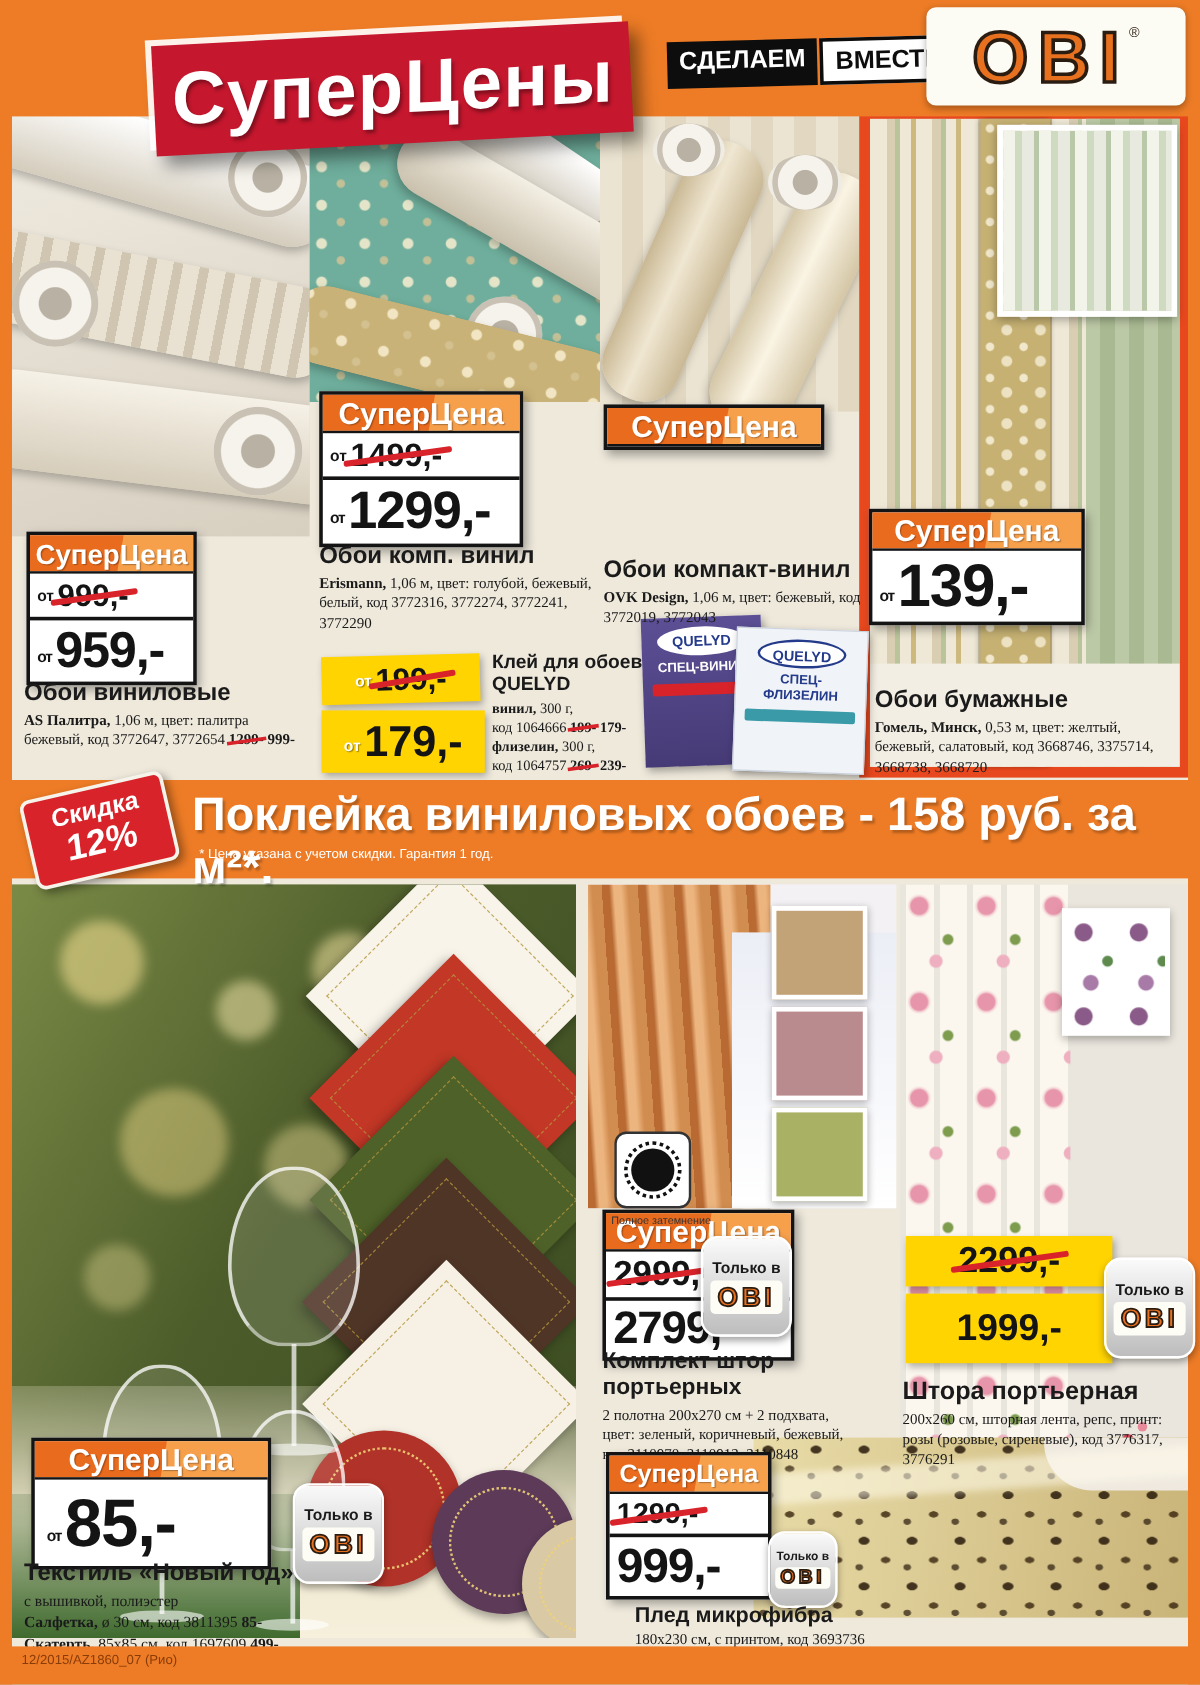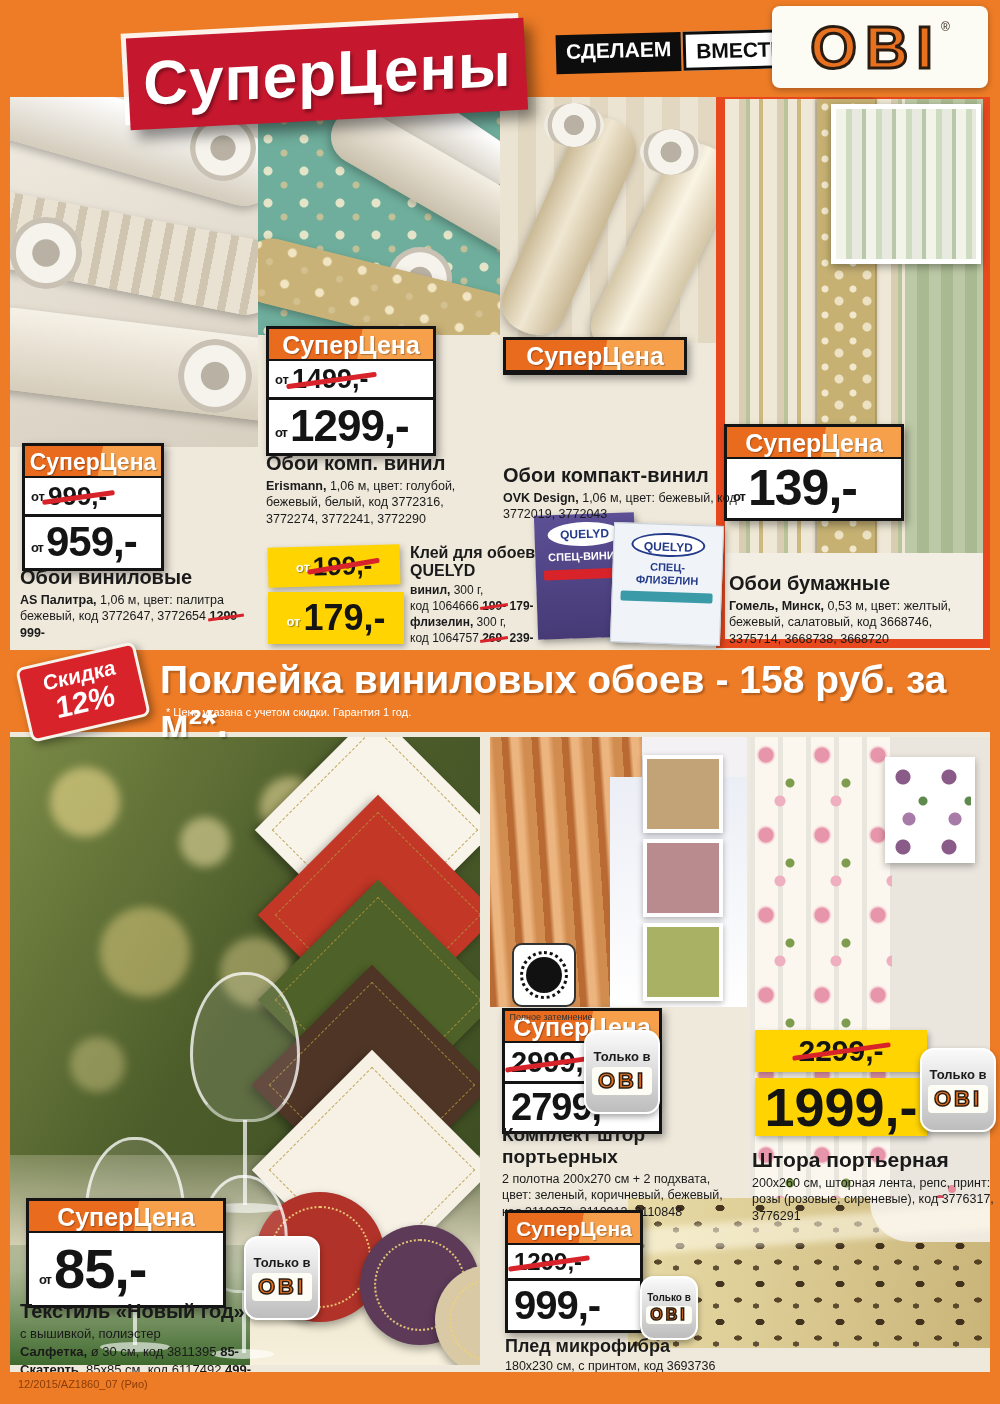--- a/index.html
+++ b/index.html
@@ -55,21 +55,21 @@
     content:""; position:absolute; left:-6px; right:-8px; top:46%; height:5px;
     background:#d8232a; transform:rotate(-8deg); border-radius:2px;
   }
   
   .ybox { background:#ffd400; z-index:5; color:#141414; font-weight:bold; text-align:center;
           box-shadow:2px 3px 6px rgba(0,0,0,.3); }
 
   
   .ptext { z-index:5; color:#1a1a1a; }
   .ptext h3 { font-size:20px; font-weight:bold; margin-bottom:3px; }
-  .ptext p { font-size:12.5px; line-height:1.3; }
+  .ptext p { font-size:12.5px; line-height:1.3;font-family:Liberation Serif, serif; }
   .istruck { position:relative; white-space:nowrap; }
   .istruck::after { content:""; position:absolute; left:-2px; right:-2px; top:48%; height:2.5px;
                     background:#d8232a; transform:rotate(-8deg); }
 
   
   .obi-badge {
     width:76px; height:84px; border-radius:14px; z-index:6;
     background:linear-gradient(180deg,#fafafa,#bdbdbd);
     border:2px solid #fff; box-shadow:0 3px 6px rgba(0,0,0,.35);
     display:flex; flex-direction:column; align-items:center; justify-content:center; gap:3px;
@@ -399,21 +399,21 @@
     </div>
   </div>
   <div class="abs obi-badge" style="left:244px;top:1236px">
     <span class="t">Только в</span>
     <span class="o">OBI</span>
   </div>
   <div class="abs ptext rows" style="left:20px;top:1300px;width:460px;z-index:6">
     <h3>Текстиль «Новый год»</h3>
     <p style="font-size:13px">с вышивкой, полиэстер</p>
     <p style="font-size:13px"><b>Салфетка,</b><span> ø 30 см, код 3811395 </span><b>85-</b></p>
-    <p style="font-size:13px"><b>Скатерть,</b><span> 85х85 см, код 6117492 </span><b>499-</b></p>
+    <p style="font-size:13px"><b>Скатерть,</b><span> 85х85 см, код 1697609 </span><b>499-</b></p>
   </div>
 
   <div class="abs photo photoC">
     <div class="satin"></div>
     <div class="sheer"></div>
     <div class="swatch" style="left:153px;top:18px;background:#c2a277"></div>
     <div class="swatch" style="left:153px;top:102px;background:#b98a8e"></div>
     <div class="swatch" style="left:153px;top:186px;background:#a9b264"></div>
   </div>
   <div class="abs blackout">
@@ -447,21 +447,21 @@
     <div class="dresser"></div>
     <div class="vase"></div>
     <div class="flower" style="left:185px;top:458px;width:10px;height:10px;background:#d8485a"></div>
     <div class="flower" style="left:198px;top:448px;width:8px;height:8px;background:#e88a9a"></div>
     <div class="flower" style="left:176px;top:470px;width:7px;height:7px;background:#e8c84a"></div>
   </div>
 
   <div class="abs ybox" style="left:755px;top:1030px;width:172px;height:42px;font-size:30px;line-height:42px">
     <span class="val cut">2299,-</span>
   </div>
-  <div class="abs ybox" style="left:755px;top:1078px;width:172px;height:58px;font-size:54px;line-height:58px">
+  <div class="abs ybox" style="left:755px;top:1078px;width:172px;height:58px;font-size:31px;line-height:58px">
     <span class="val">1999,-</span>
   </div>
   <div class="abs obi-badge" style="left:920px;top:1048px">
     <span class="t">Только в</span>
     <span class="o">OBI</span>
   </div>
   <div class="abs ptext" style="left:752px;top:1148px;width:242px;z-index:5">
     <h3 style="font-size:21px">Штора портьерная</h3>
     <p>200х260 см, шторная лента, репс, принт:</p>
     <p>розы (розовые, сиреневые), код 3776317,</p>
@@ -478,21 +478,21 @@
       <span class="val cut">1299,-</span>
     </div>
     <div class="pc-new" style="font-size:40px">
       <span class="val">999,-</span>
     </div>
   </div>
   <div class="abs obi-badge small" style="left:640px;top:1276px">
     <span class="t">Только в</span>
     <span class="o">OBI</span>
   </div>
-  <div class="abs ptext" style="left:505px;top:1336px;width:330px;z-index:6">
+  <div class="abs ptext" style="left:529px;top:1336px;width:330px;z-index:6">
     <h3 style="font-size:18px;margin-bottom:1px">Плед микрофибра</h3>
     <p>180х230 см, с принтом, код 3693736</p>
   </div>
 
   <div class="abs footer-band"></div>
   <div class="abs footer-code">12/2015/AZ1860_07 (Рио)</div>
 
 </div>
 
 </body></html>

